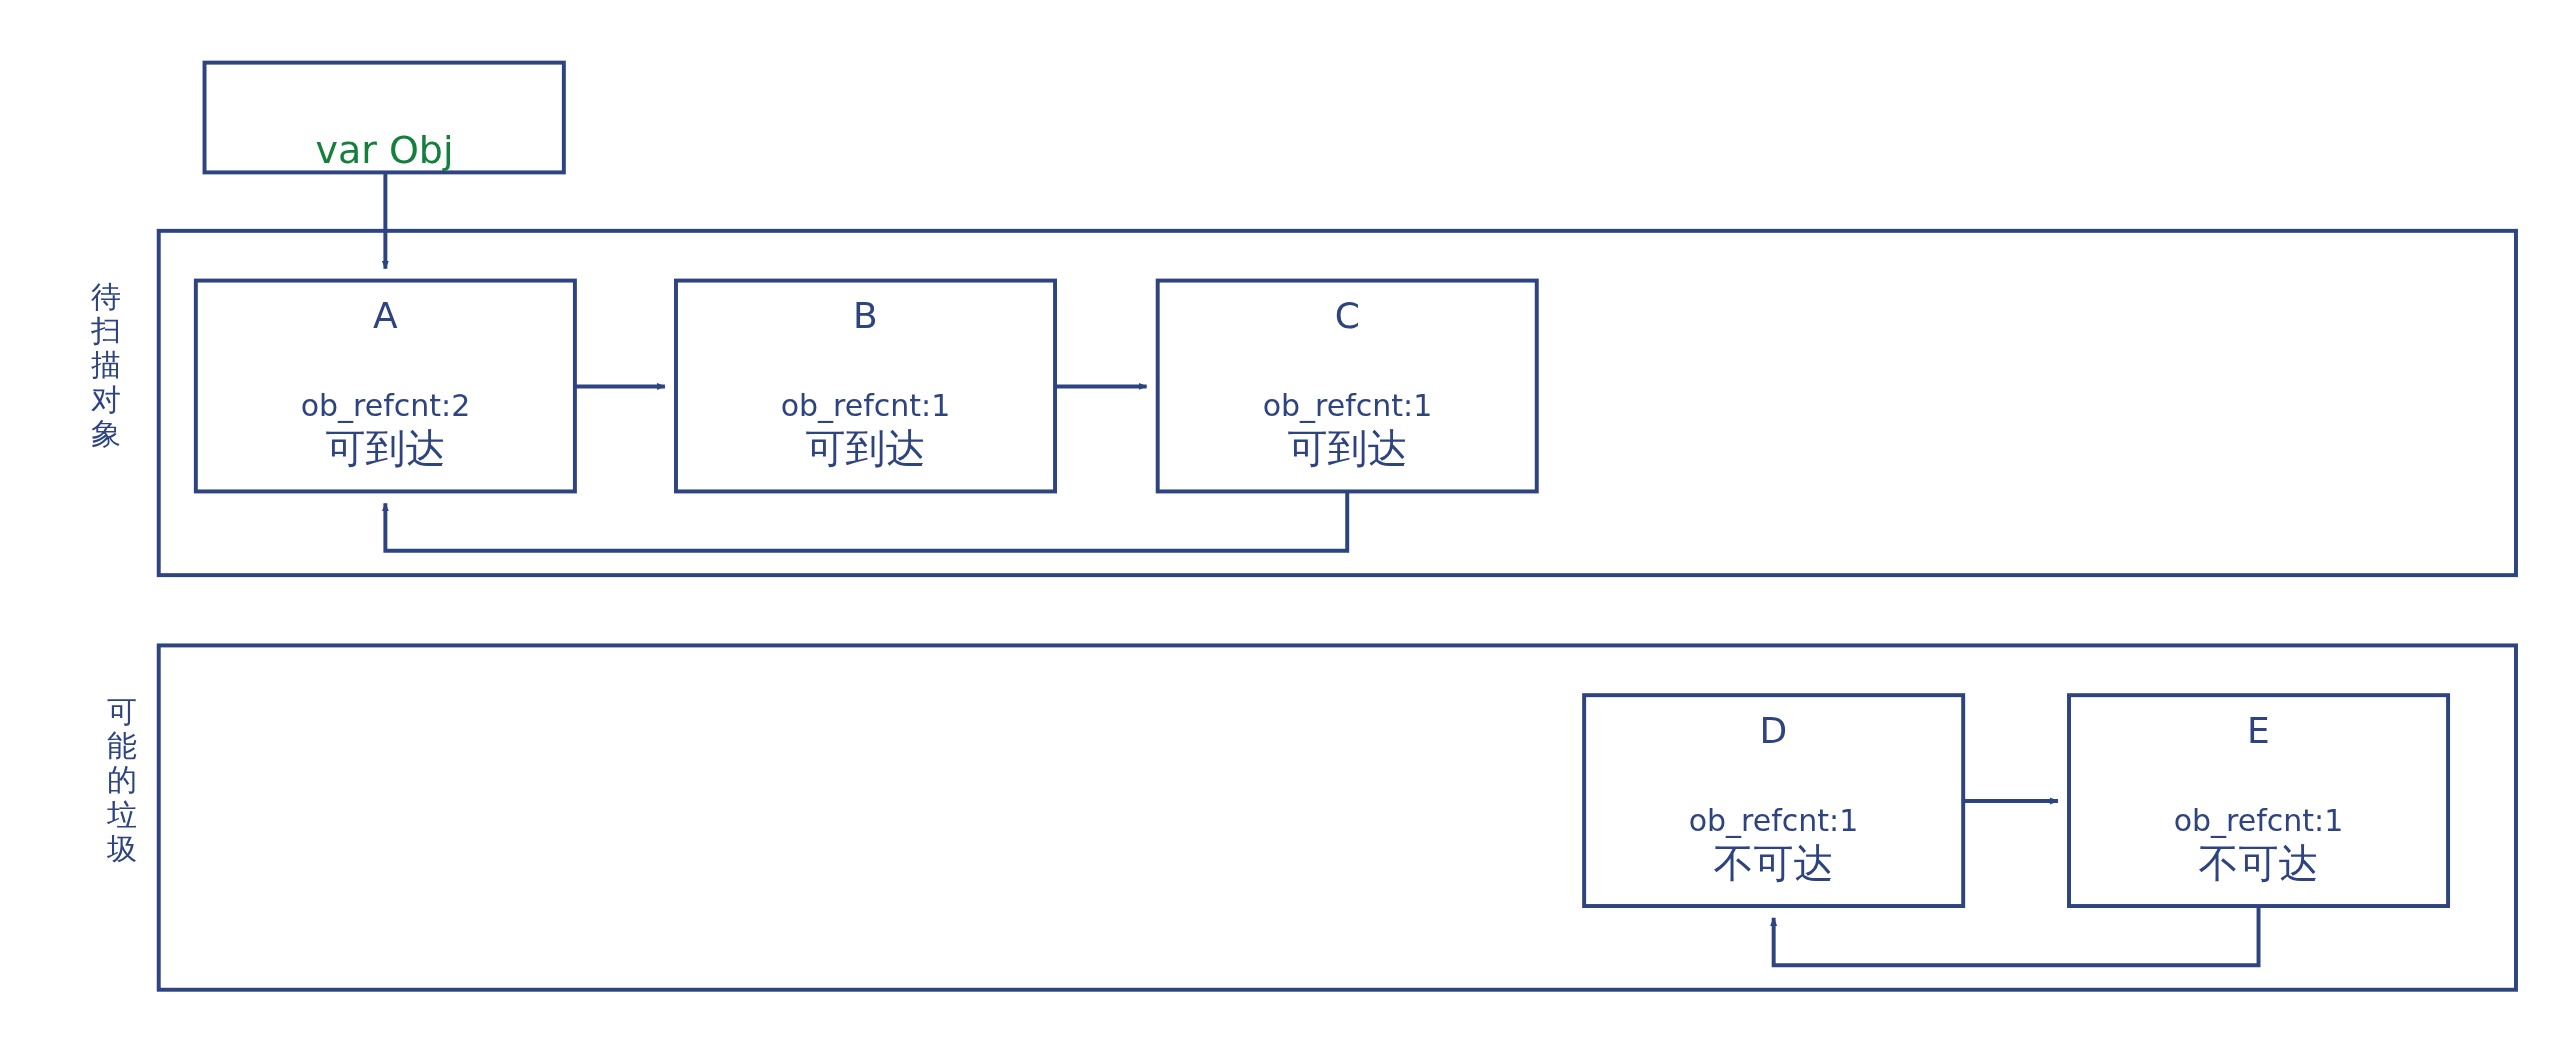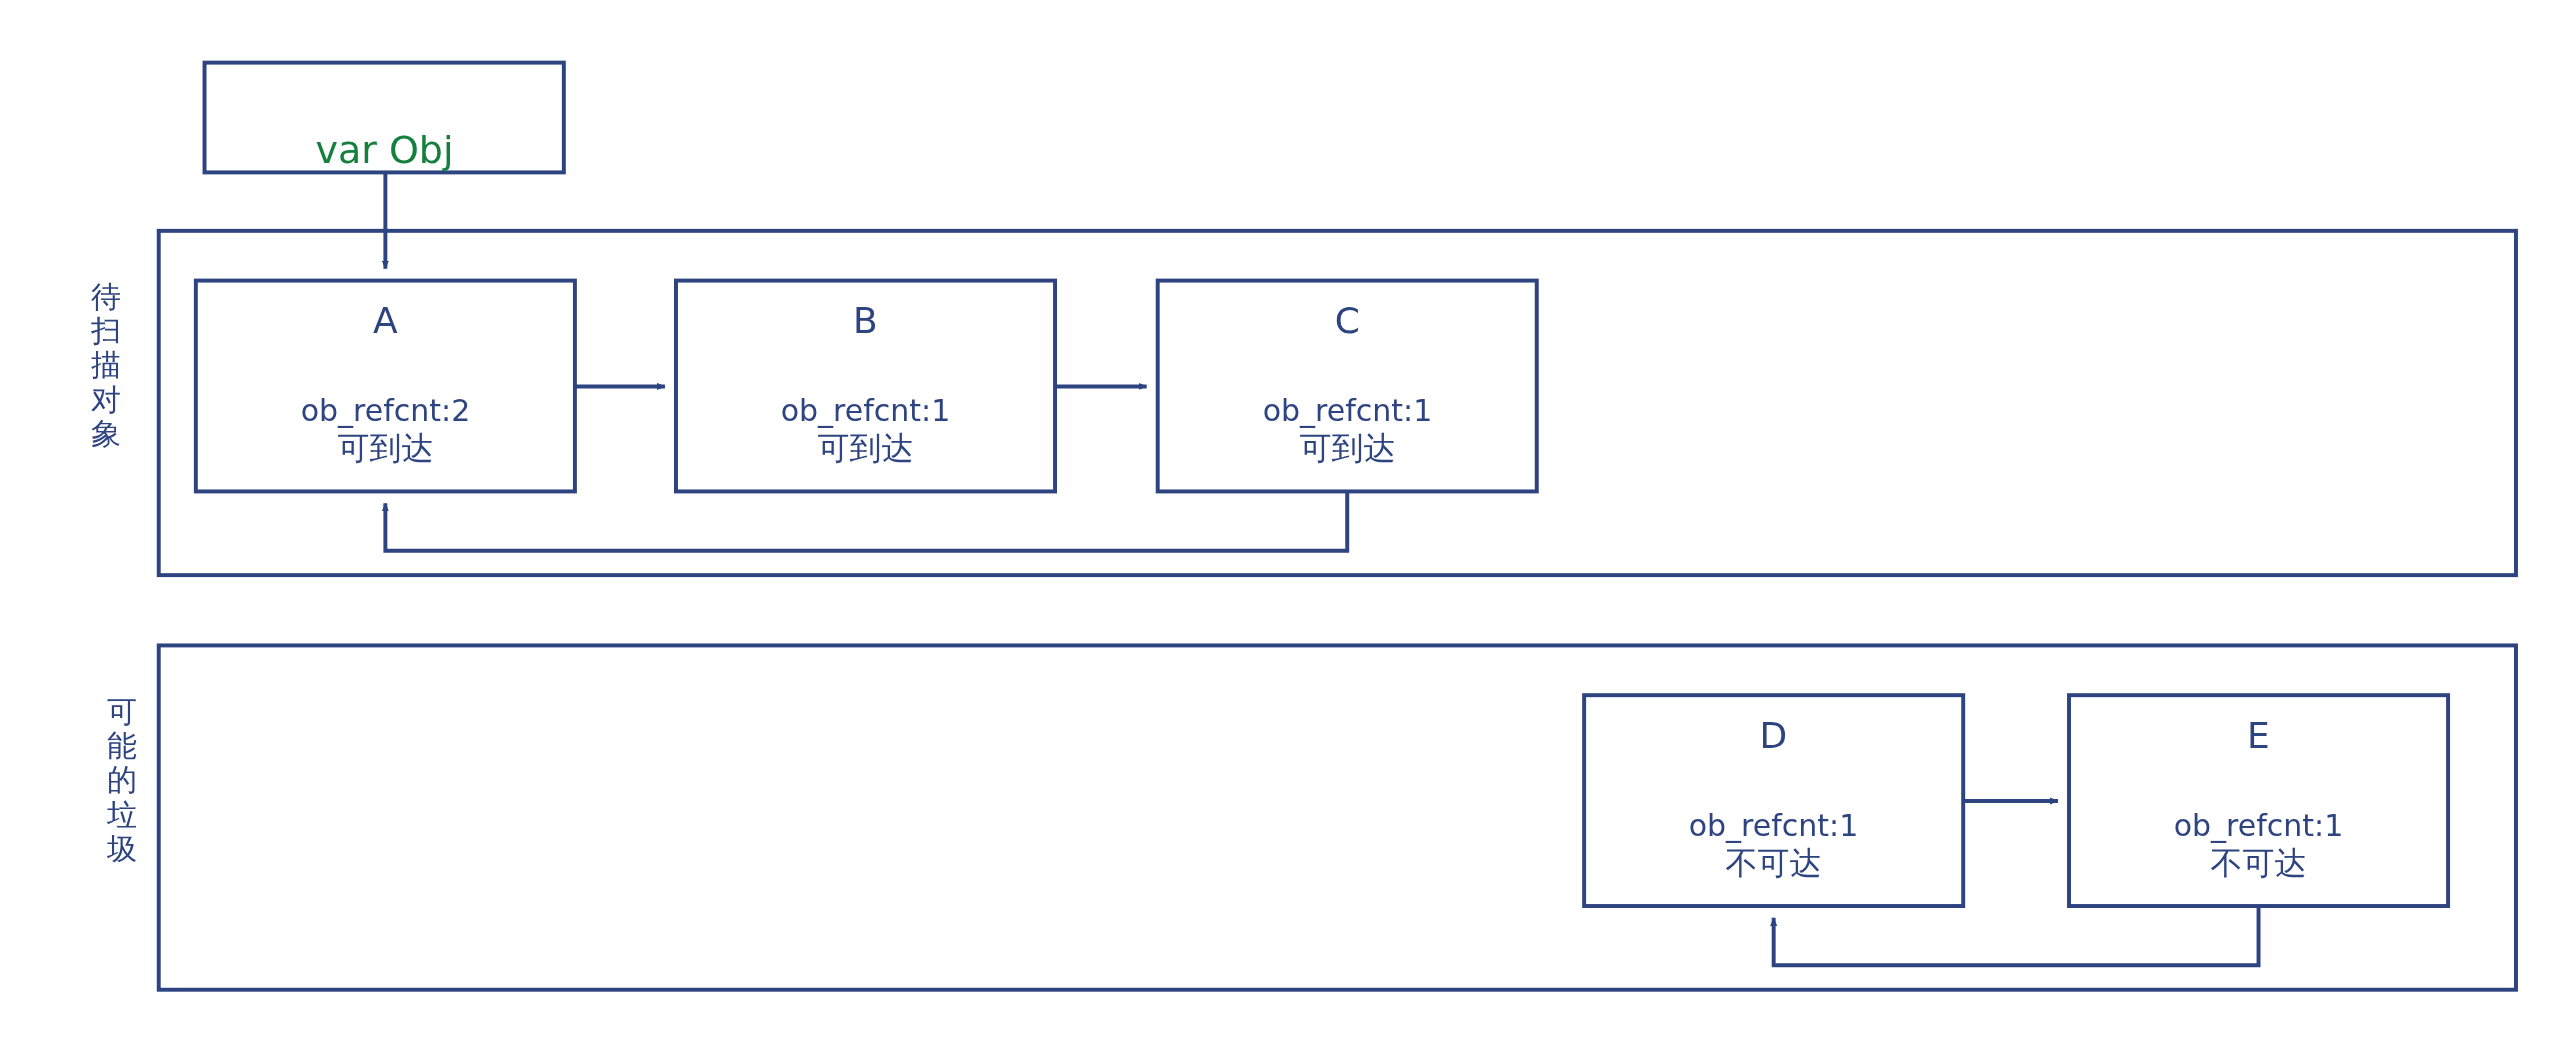--- a/index.html
+++ b/index.html
@@ -40,21 +40,21 @@
     line-height: 1.0;
     margin-bottom: 14.2px;
     letter-spacing: 0.4px;
   }
   .node-refcnt {
     font-size: 30px;
     line-height: 1.22;
     margin-top: 40px;
   }
   .node-state {
-    font-size: 32px;
+    font-size: 40px;
     line-height: 1.22;
   }
   .root-label {
     position: absolute;
     display: flex;
     align-items: flex-end;
     justify-content: center;
     color: #15803d;
     font-size: 38px;
     font-family: "DejaVu Sans", sans-serif;

